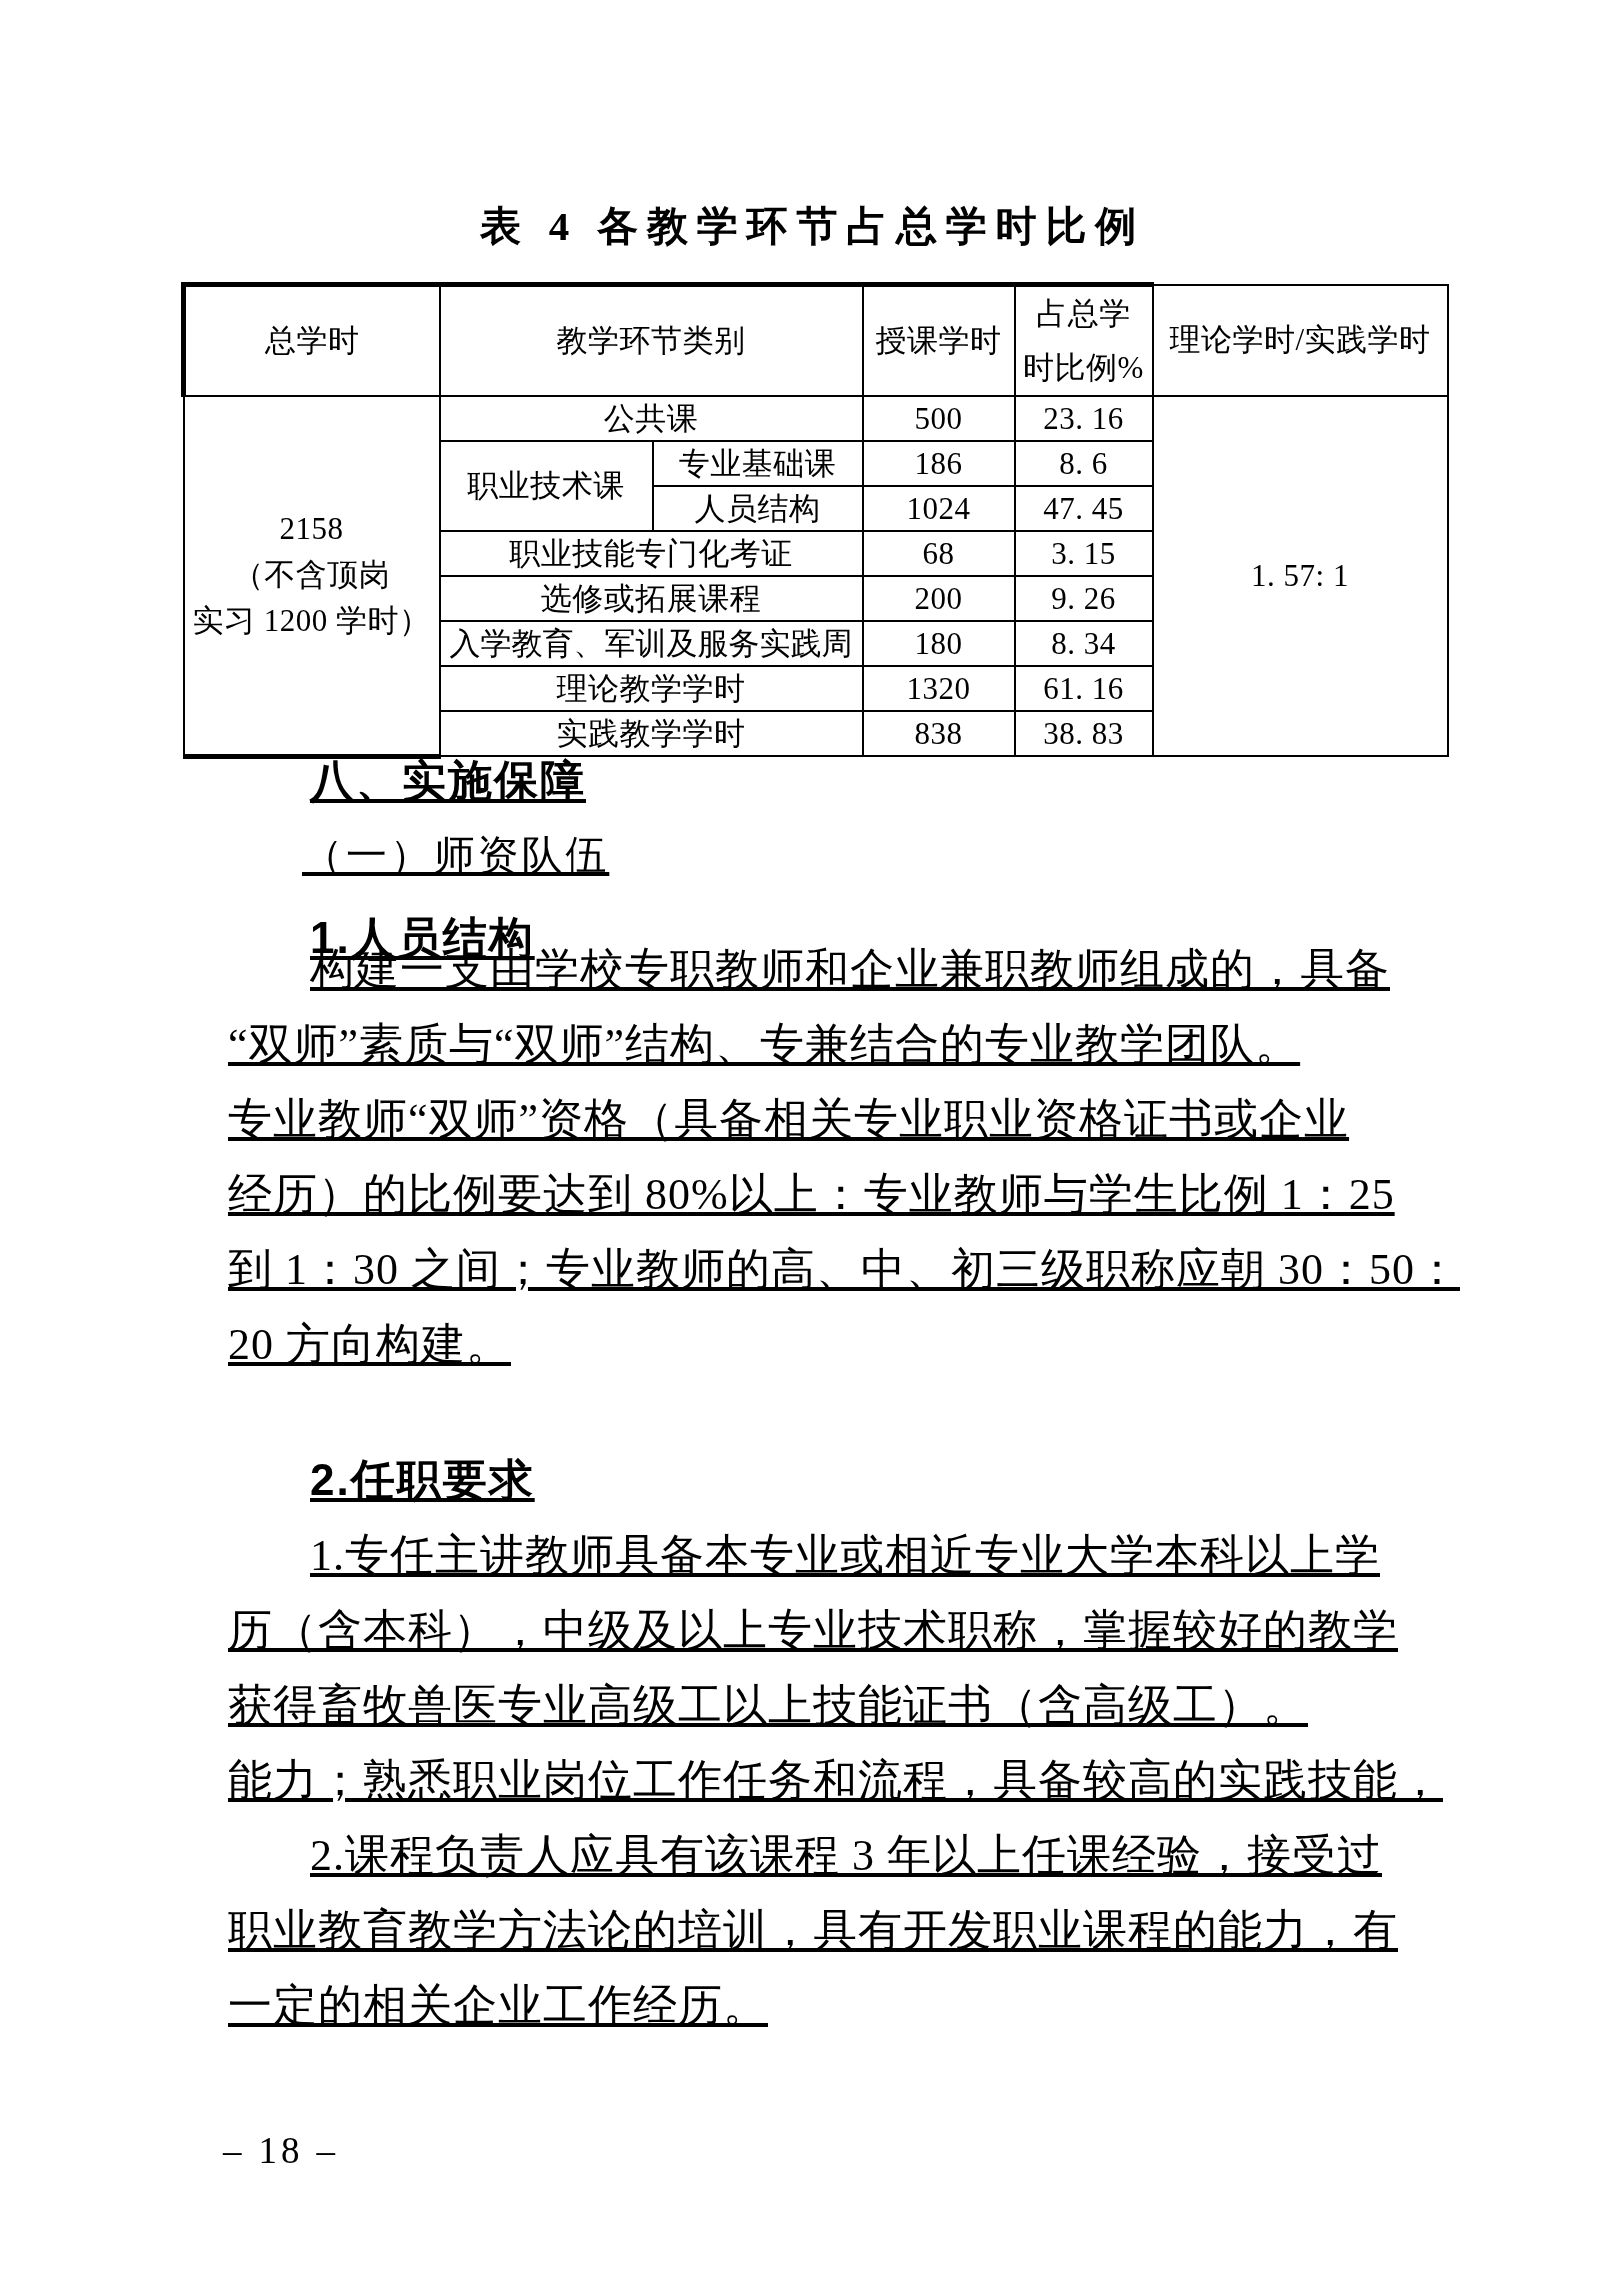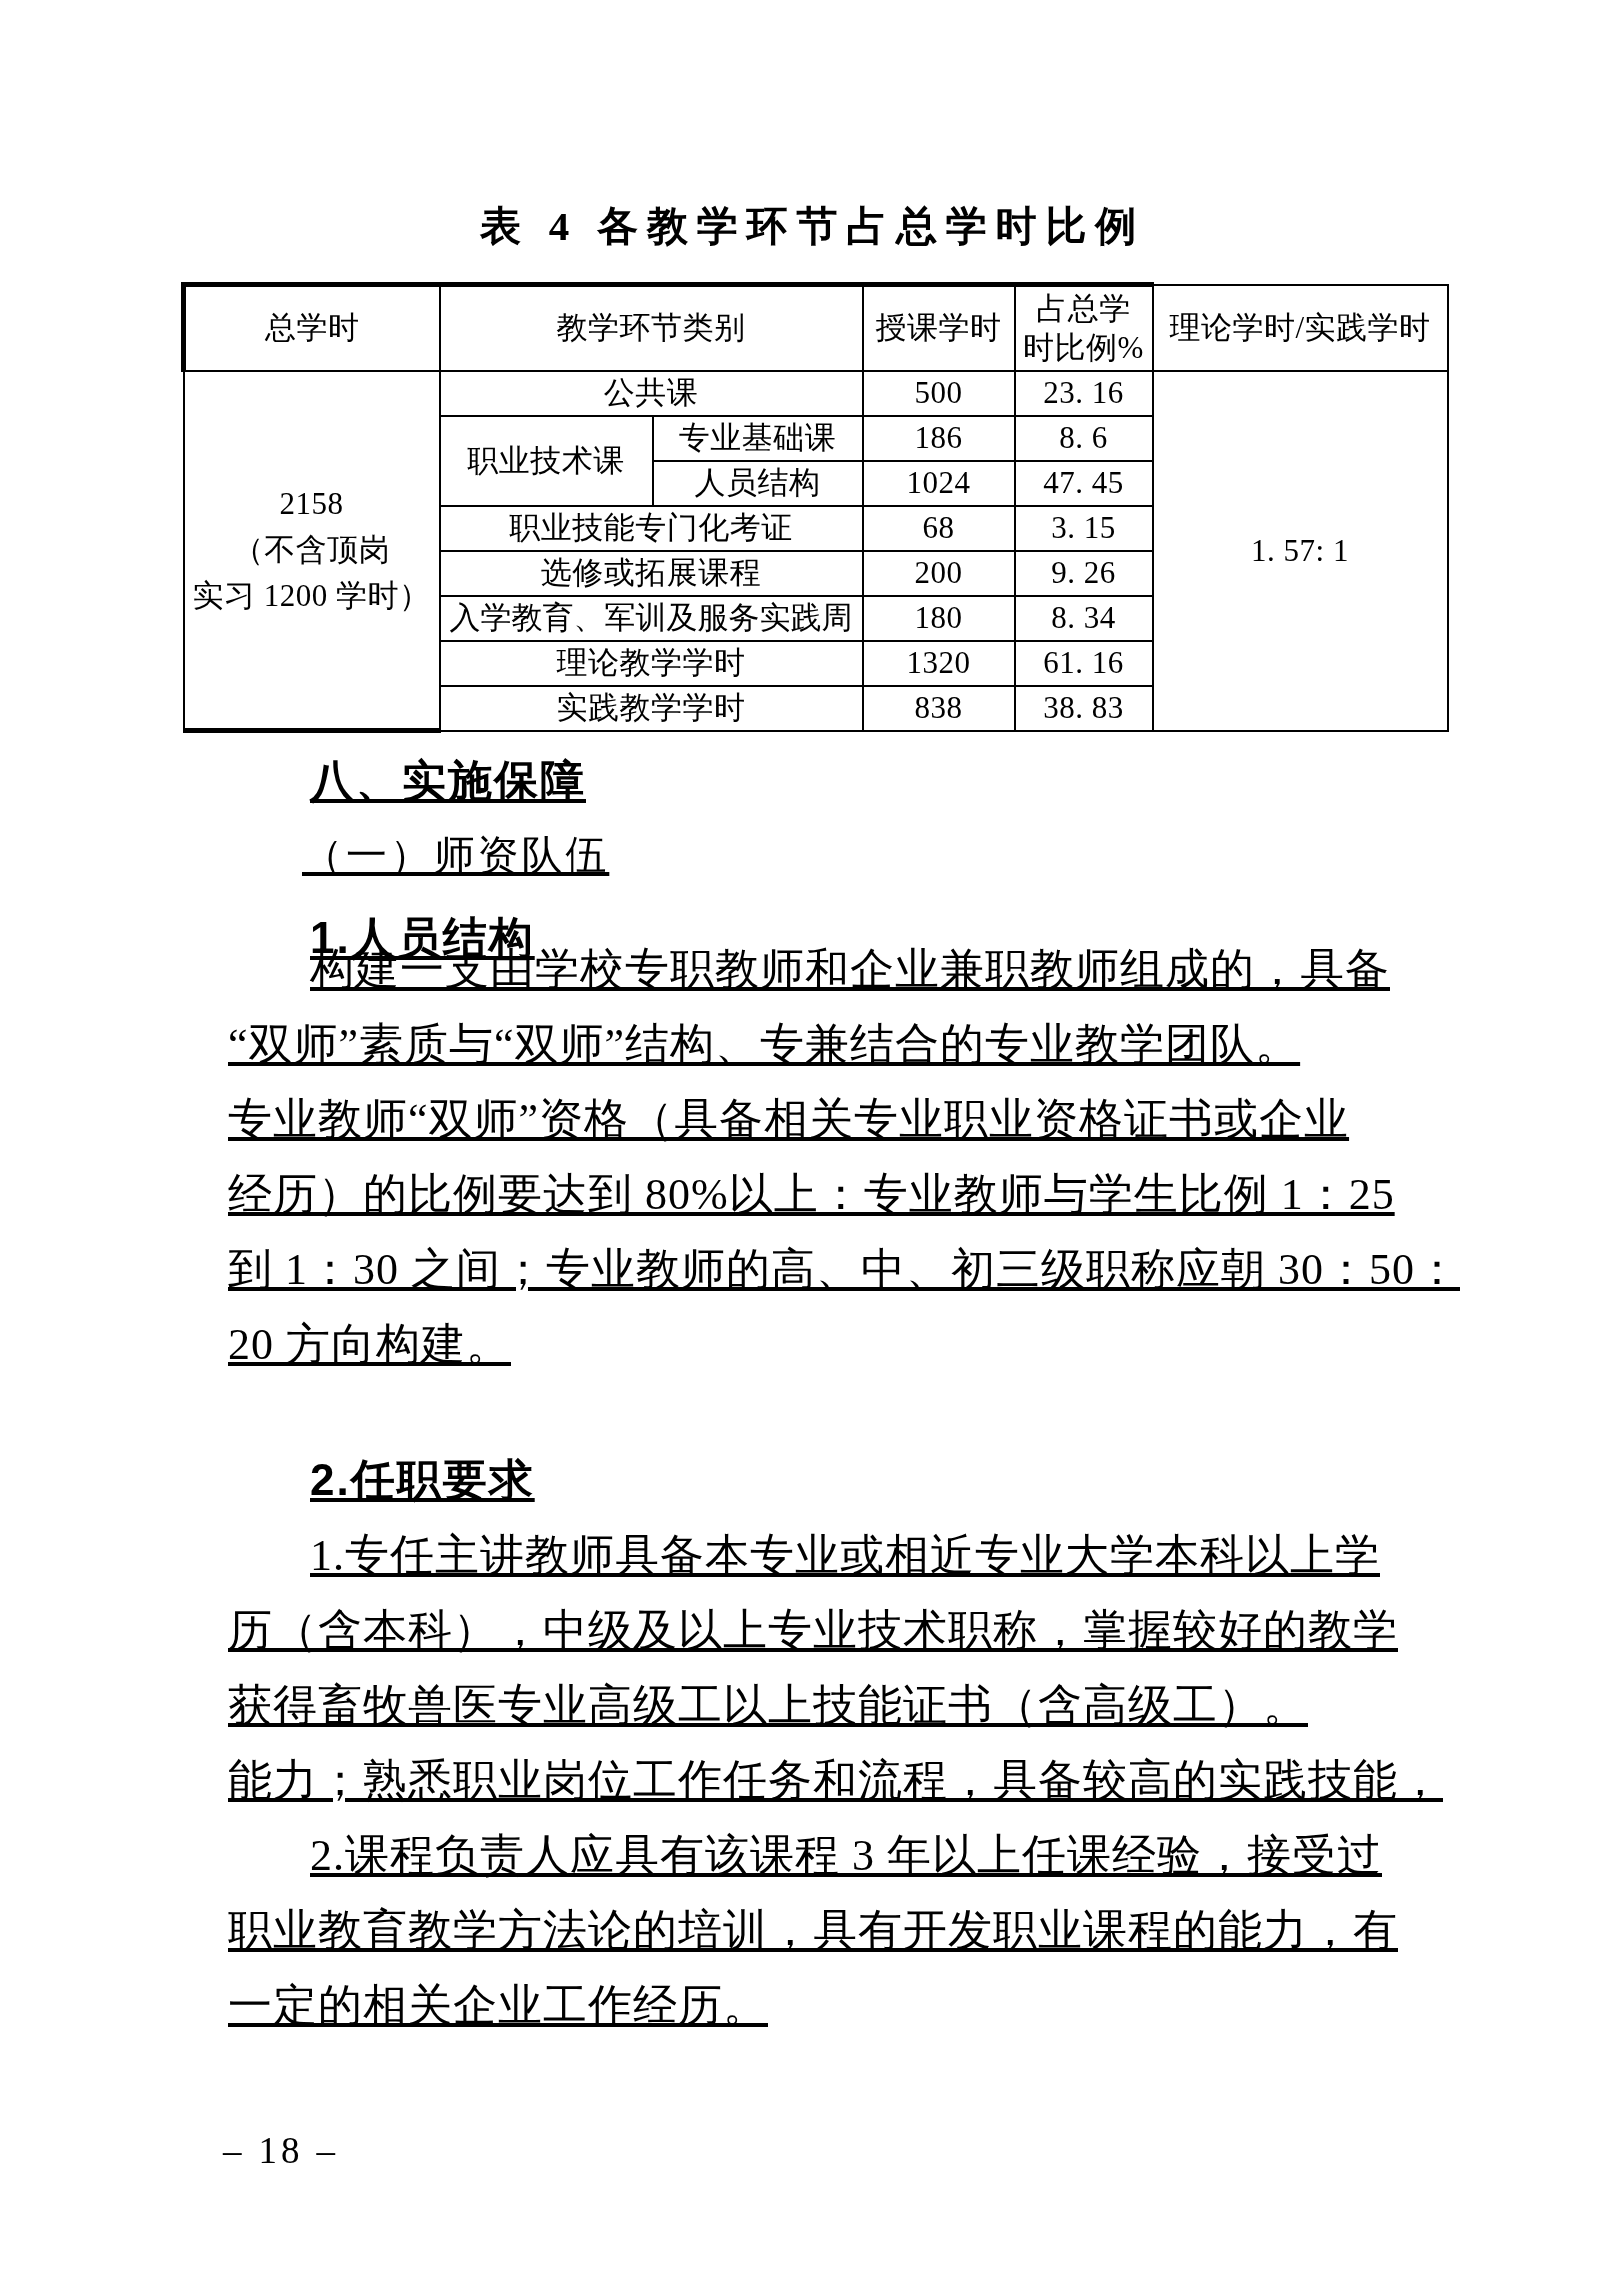--- a/index.html
+++ b/index.html
@@ -47,21 +47,21 @@
     font-weight: normal;
     overflow: hidden;
   }
   table.tbl thead tr { height: 86px; }
   table.tbl tbody tr { height: 45px; }
   .thick-top    { border-top: 5.9px solid #000 !important; }
   .thick-left   { border-left: 5.9px solid #000 !important; }
   .thick-bottom { border-bottom: 5.9px solid #000 !important; }
   .preline { white-space: pre-line; line-height: 46px; }
   .cell-tight { padding: 0 2px; letter-spacing: 0; font-family: Liberation Mono, monospace; }
-  .pct-head { padding: 0 9.8px; line-height: 39px; }
+  .pct-head { padding: 0 9.8px; line-height: 54px; }
 
   
   .content { position: absolute; left: 228px; width: 1168px; text-decoration: underline; }
   .h-black {
     font-family: "Liberation Sans", "DejaVu Sans", sans-serif;
     font-weight: bold;
     font-size: 44px;
     letter-spacing: 2px;
     line-height: 51px;
     text-indent: 82px;

